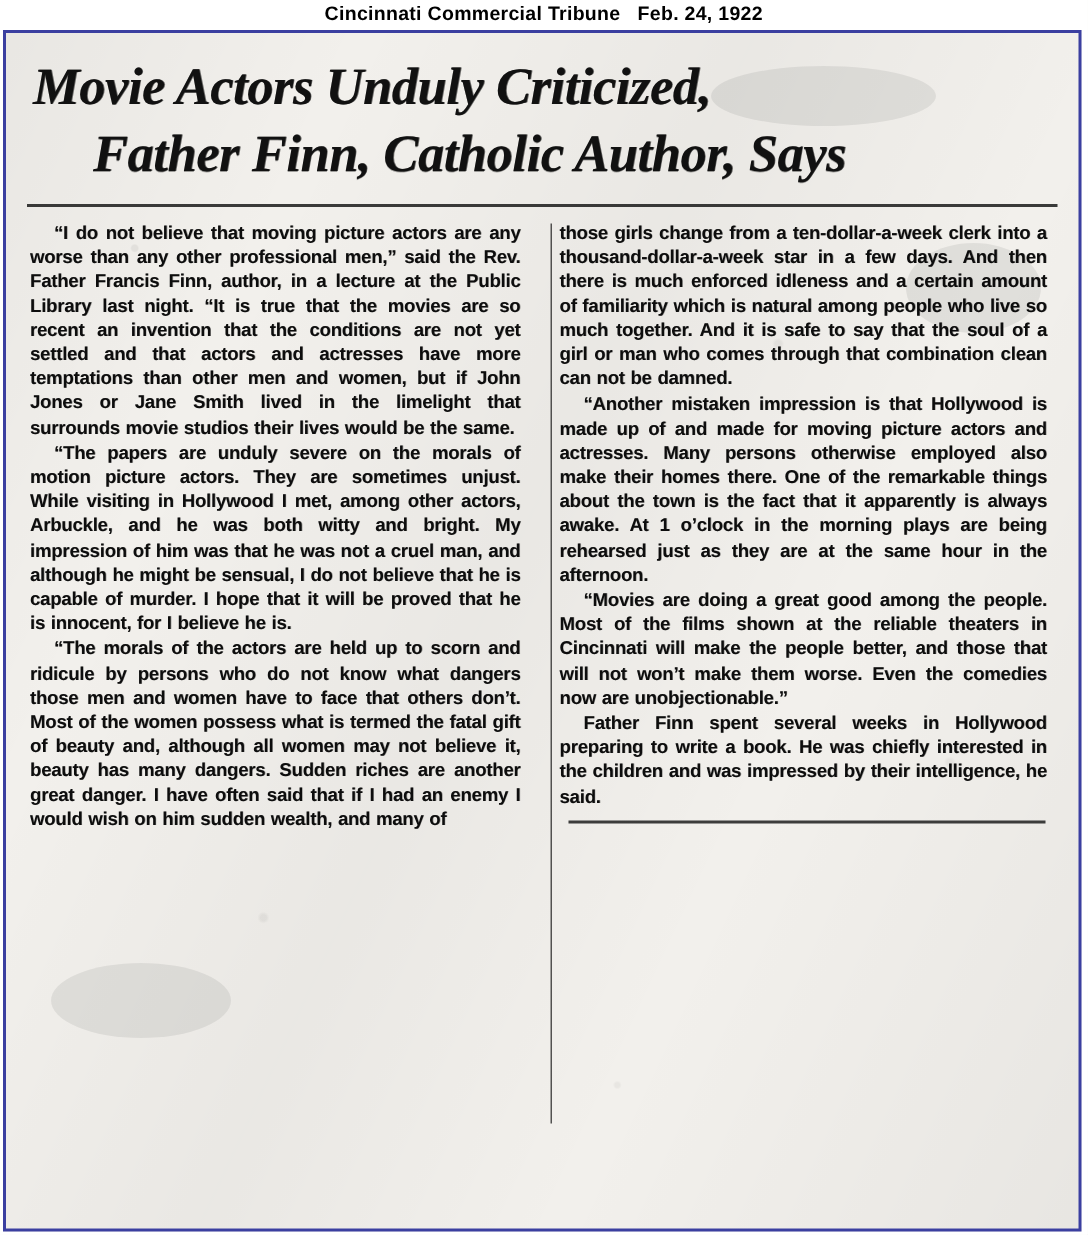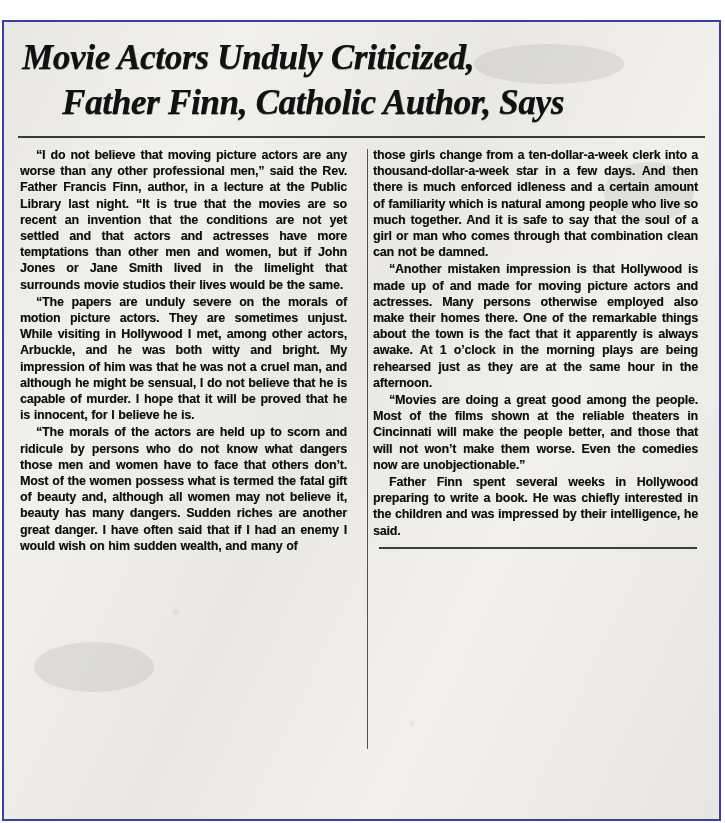--- a/index.html
+++ b/index.html
@@ -149,20 +149,21 @@
     background: rgba(0,0,0,0.07);
     pointer-events: none;
     z-index: 4;
   }
 </style>
 </head>
 <body>
 
 <div class="page">
 
+  <div class="source-line">Cincinnati Commercial Tribune   Feb. 24, 1922</div>
 
   <div class="clipping">
     <div class="inner">
 
       <div class="headline">
         <div class="hl-line hl-line-1">Movie Actors Unduly Criticized,</div>
         <div class="hl-line hl-line-2">Father Finn, Catholic Author, Says</div>
       </div>
 
       <div class="rule"></div>

